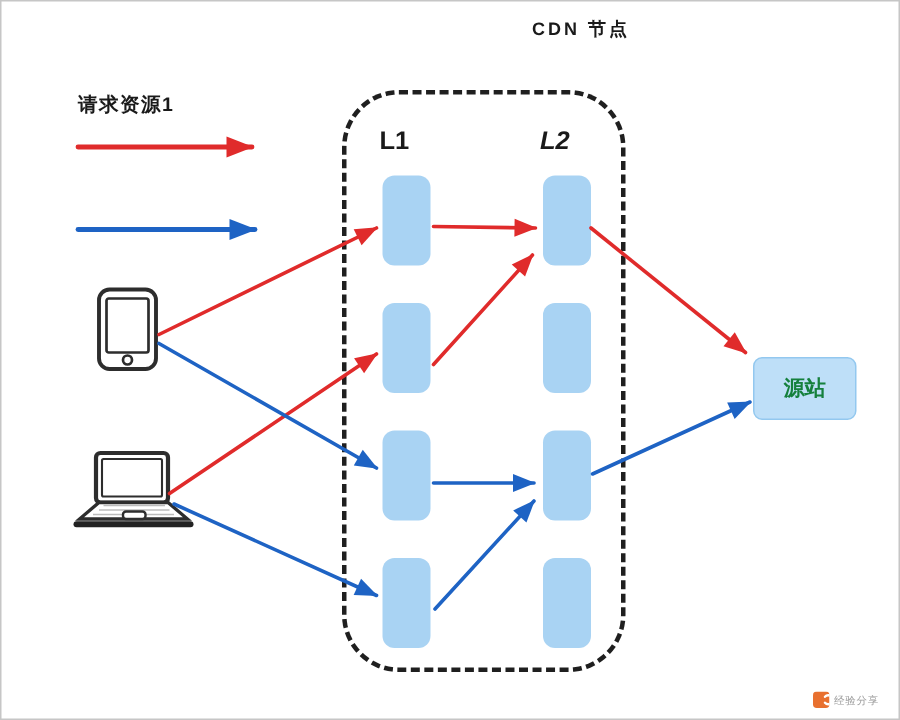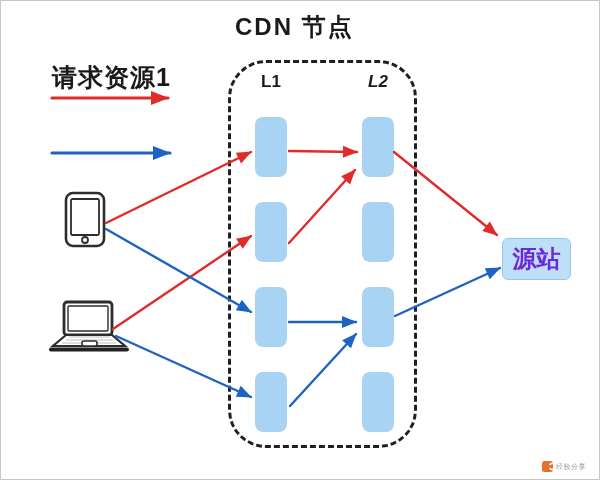--- a/index.html
+++ b/index.html
@@ -3,42 +3,42 @@
 <meta charset="utf-8">
 <style>
   html,body{margin:0;padding:0;background:#fff;}
   .stage{
     position:relative;width:600px;height:480px;background:#fff;overflow:hidden;
     font-family:"Liberation Sans","DejaVu Sans",sans-serif;color:var(--text,#1a1a1a);
     box-shadow:inset 0 0 0 1px #c6c6c6;
   }
   .abs{position:absolute;}
   .title{
-    left:235px;top:11px;width:185px;text-align:left;
-    font-size:24px;font-weight:700;letter-spacing:2px;
+    left:235px;top:11px;width:185px;text-align:right;
+    font-size:12px;font-weight:700;letter-spacing:2px;
   }
-  .legend-label{left:52px;font-size:25px;font-weight:700;letter-spacing:1px;}
+  .legend-label{left:52px;font-size:13px;font-weight:700;letter-spacing:1px;}
   .legend-label.row1{top:61px;}
   .legend-label.row2{top:113px;}
   .cdn-box{
     left:228px;top:60px;width:183px;height:382px;
     border:3px dashed var(--dash,#1f1f1f);border-radius:38px;
   }
-  .col-label{top:72px;width:36px;text-align:center;font-size:17px;font-weight:700;}
+  .col-label{top:84px;width:36px;font-size:17px;font-weight:700;}
   .col-label.c1{left:253px;}
   .col-label.c2{left:360px;font-style:italic;}
   .node{
     width:32px;height:60px;border-radius:8px;
     background:var(--node-fill,#a9d3f3);
   }
   .origin-box{
     left:502px;top:238px;width:69px;height:42px;border-radius:6px;
     background:var(--origin-fill,#bedff8);border:1px solid #93c8ef;
     display:flex;align-items:center;justify-content:center;
-    font-size:24px;font-weight:700;color:#6d28d9;box-sizing:border-box;
+    font-size:14px;font-weight:700;color:#15803d;box-sizing:border-box;
   }
   svg.overlay{left:0;top:0;pointer-events:none;z-index:5;}
   .ln{fill:none;stroke-linecap:round;}
   .red{stroke:var(--red,#e02b2b);}
   .blue{stroke:var(--blue,#1e63c4);}
   .w-d{stroke-width:2.4;}
   .w-l{stroke-width:3.2;}
   .mk-red{fill:var(--red,#e02b2b);}
   .mk-blue{fill:var(--blue,#1e63c4);}
   .device{stroke:#2d2d2d;fill:#fff;}

